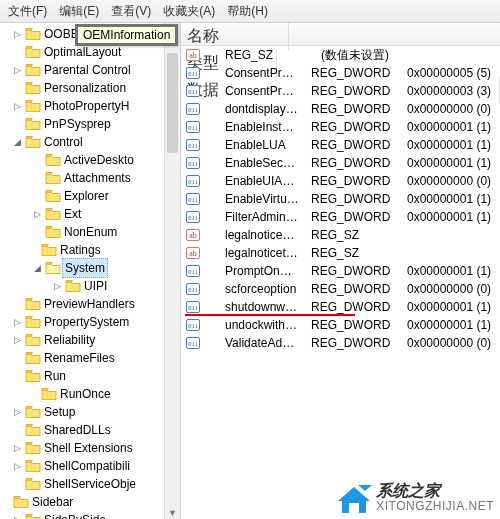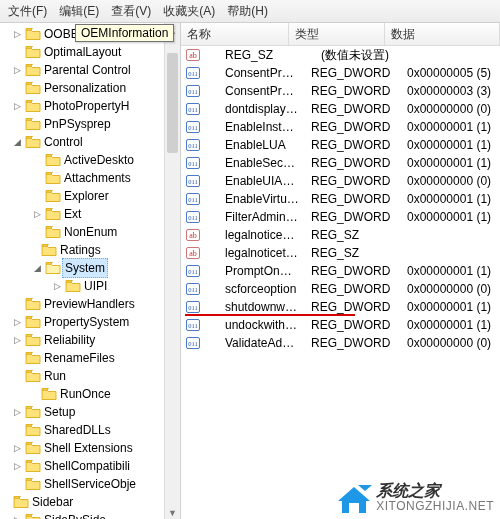--- a/index.html
+++ b/index.html
@@ -75,41 +75,42 @@
     background: #cde8ff;
     border: 1px dotted #6aa9e6;
     padding: 0 2px;
     margin-left: -2px;
   }
   
   .tooltip {
     position: absolute;
     top: 1px;
     left: 75px;
-    border: 1px solid #737373;
+    border: 3px solid #737373;
     background: #ffffe1;
     padding: 1px 5px;
     font-size: 12px;
     box-shadow: 1px 1px 2px rgba(0,0,0,0.2);
     z-index: 5;
   }
 
   
   .list {
     flex: 1;
     overflow: hidden;
     position: relative;
   }
   .list-header {
     height: 22px;
     display: flex;
     background: linear-gradient(#fdfdfd,#f0f0f0);
     border-bottom: 1px solid #dcdcdc;
-    font-size: 12px;
+    font-size: 16px;
     color: #333;
+    flex-direction: column;
   }
   .list-header .col {
     border-right: 1px solid #dcdcdc;
     padding: 3px 6px;
     box-sizing: border-box;
   }
   .col-name { width: 108px; }
   .col-type { width: 96px; }
   .col-data { flex: 1; }
 

